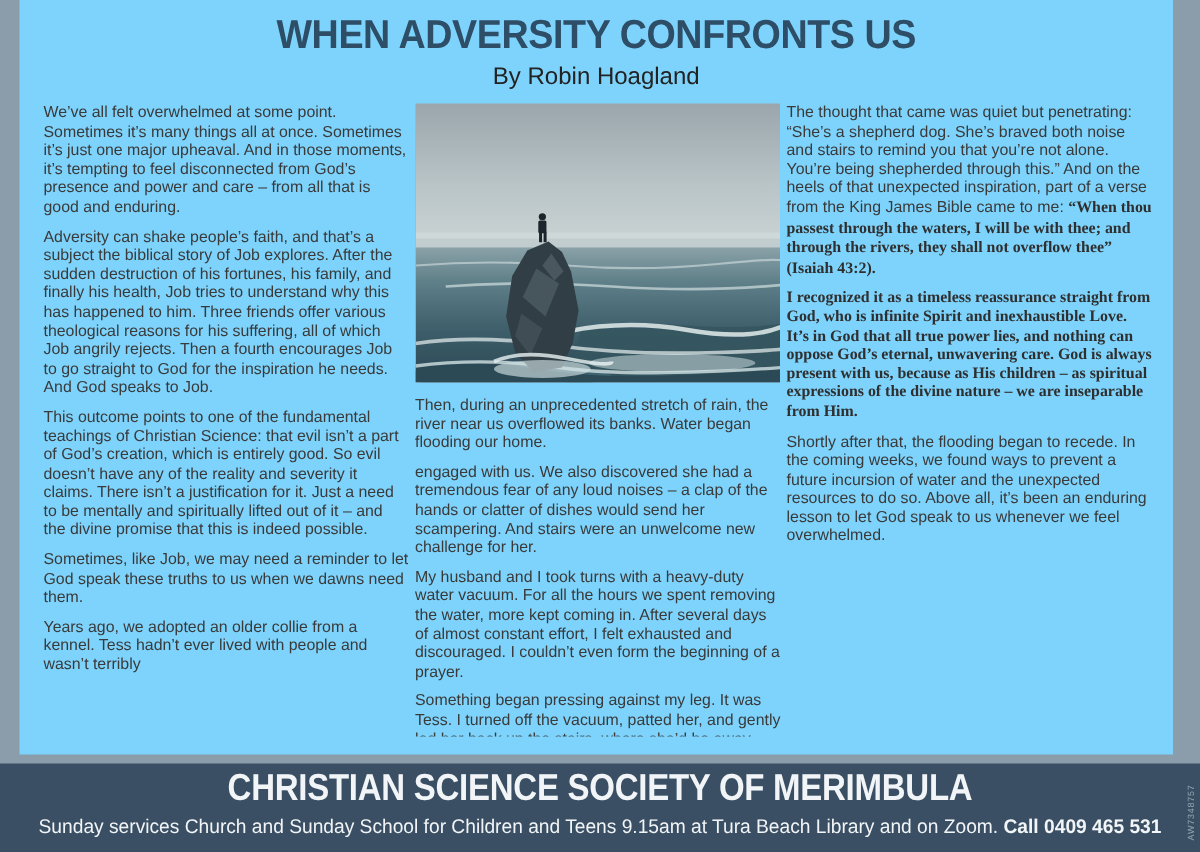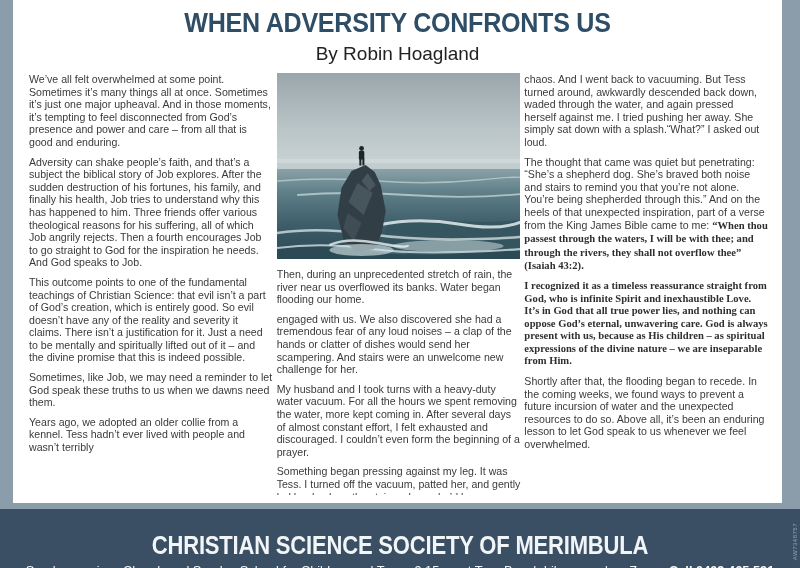--- a/index.html
+++ b/index.html
@@ -4,55 +4,55 @@
 <style>
   html,body{margin:0;padding:0;}
   body{
     width:800px;height:568px;overflow:hidden;position:relative;
     background:#8b9dab;
     font-family:"Liberation Sans","DejaVu Sans",sans-serif;
     -webkit-font-smoothing:antialiased;
   }
   .paper{
     position:absolute;left:13px;top:0;width:769px;height:503px;
-    background:#ffffff;box-sizing:border-box;padding:6px 10px 0 10px;
+    background:#7dd3fc;box-sizing:border-box;padding:6px 10px 0 10px;
   }
   
   .hdr{text-align:center;}
   .title{
     margin:2px 0 0 0;font-size:27px;font-weight:bold;color:#2e4d66;
     transform:scaleX(.93);transform-origin:center;letter-spacing:-.3px;
     white-space:nowrap;
   }
   .subtitle{
     margin:3px 0 0 0;font-size:10.6px;color:#1e2a33;white-space:nowrap;
   }
   .byline{
-    margin:4px 0 6px 0;font-size:19px;color:#222;font-weight:normal;
+    margin:4px 0 6px 0;font-size:16px;color:#222;font-weight:normal;
   }
   
   .cols{
     display:flex;gap:4px;height:424px;overflow:hidden;padding:2px 4px 0 6px;
     box-sizing:border-box;
     justify-content:space-between;
   }
   .col{flex:1 1 0;font-size:10.6px;line-height:12.6px;color:#3a3a3a;}
   .col p{margin:0 0 7px 0;}
   .col .strong{font-weight:bold;color:#2f2f2f;font-family:Liberation Serif, serif;}
   
   .photo{
     width:100%;height:186px;margin:0 0 9px 0;overflow:hidden;
     background:#9fabb0;
   }
   .photo svg{display:block;width:100%;height:100%;}
   
   .footer{
     position:absolute;left:0;bottom:0;width:800px;height:59px;
     background:#3a4f63;color:#f2f5f7;text-align:center;box-sizing:border-box;
-    padding-top:22px;
+    padding-top:2px;
     margin-top:48px;
   }
   .footer-title{
     font-size:25px;font-weight:bold;letter-spacing:-.2px;
     transform:scaleX(.88);transform-origin:center;white-space:nowrap;
   }
   .footer-sub{
     margin-top:3px;font-size:13.2px;white-space:nowrap;
     transform:scaleX(.97);transform-origin:center;
   }
@@ -127,21 +127,20 @@
           </g>
         </svg>
       </div>
       <p>Then, during an unprecedented stretch of rain, the river near us overflowed its banks. Water began flooding our home.</p>
       <p>engaged with us. We also discovered she had a tremendous fear of any loud noises – a clap of the hands or clatter of dishes would send her scampering. And stairs were an unwelcome new challenge for her.</p>
       <p>My husband and I took turns with a heavy-duty water vacuum. For all the hours we spent removing the water, more kept coming in. After several days of almost constant effort, I felt exhausted and discouraged. I couldn’t even form the beginning of a prayer.</p>
       <p>Something began pressing against my leg. It was Tess. I turned off the vacuum, patted her, and gently led her back up the stairs, where she’d be away from the</p>
     </div>
 
     <div class="col">
-      <p>chaos. And I went back to vacuuming. But Tess turned around, awkwardly descended back down, waded through the water, and again pressed herself against me. I tried pushing her away. She simply sat down with a splash.“What?” I asked out loud.</p>
       <p><span>The thought that came was quiet but penetrating: “She’s a shepherd dog. She’s braved both noise and stairs to remind you that you’re not alone. You’re being shepherded through this.” And on the heels of that unexpected inspiration, part of a verse from the King James Bible came to me: </span><span class="strong">“When thou passest through the waters, I will be with thee; and through the rivers, they shall not overflow thee” (Isaiah 43:2).</span></p>
       <p class="strong">I recognized it as a timeless reassurance straight from God, who is infinite Spirit and inexhaustible Love. It’s in God that all true power lies, and nothing can oppose God’s eternal, unwavering care. God is always present with us, because as His children – as spiritual expressions of the divine nature – we are inseparable from Him.</p>
       <p>Shortly after that, the flooding began to recede. In the coming weeks, we found ways to prevent a future incursion of water and the unexpected resources to do so. Above all, it’s been an enduring lesson to let God speak to us whenever we feel overwhelmed.</p>
 
     </div>
 
   </div>
 </div>
 
 <div class="footer">

